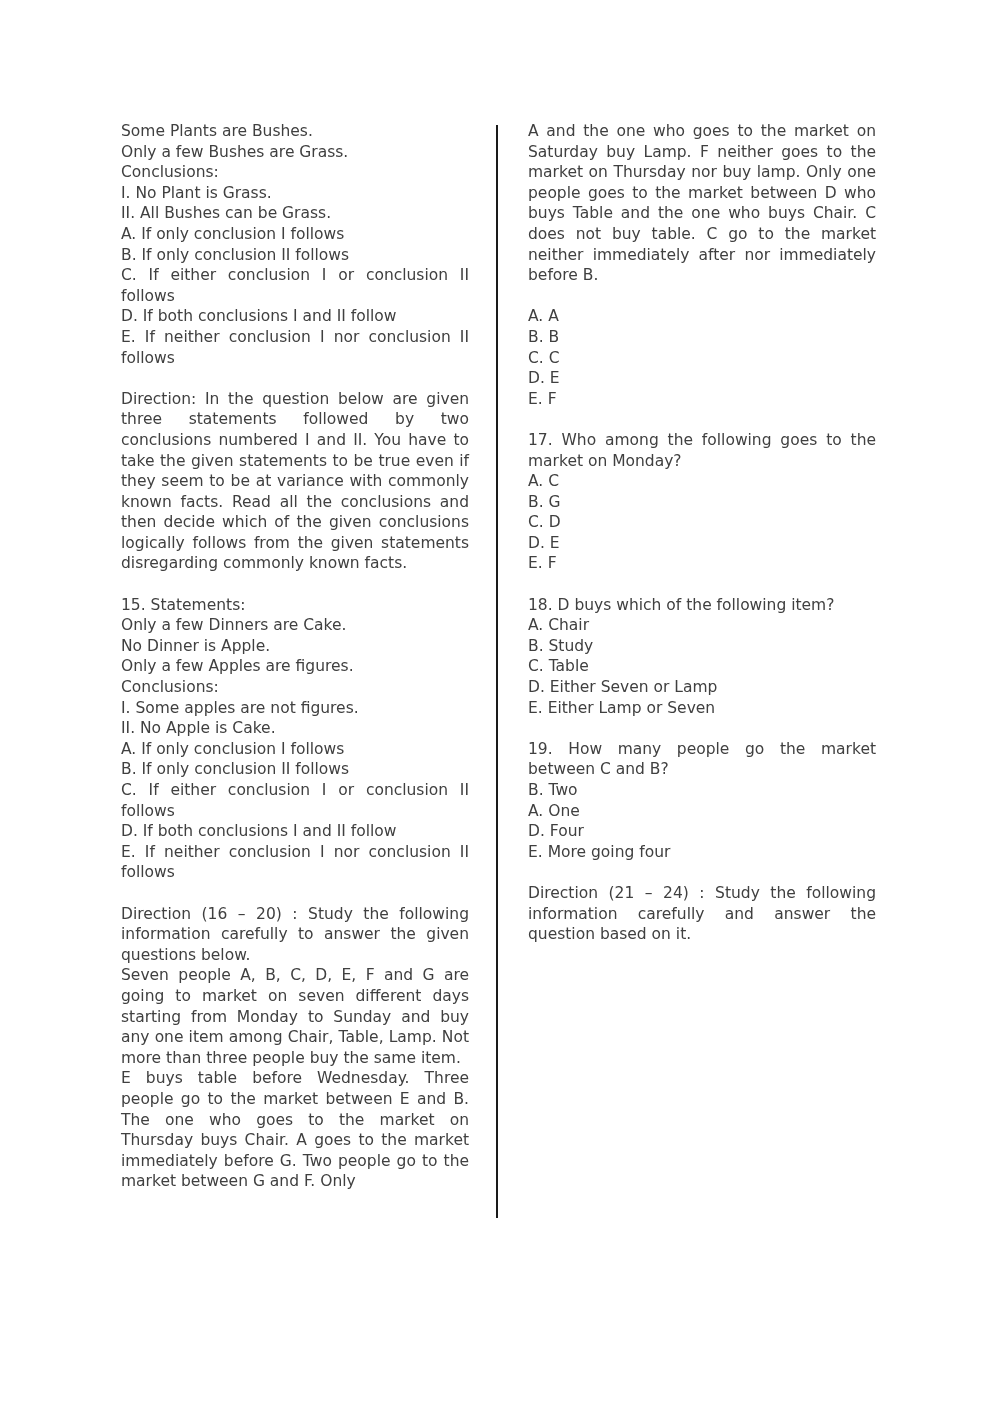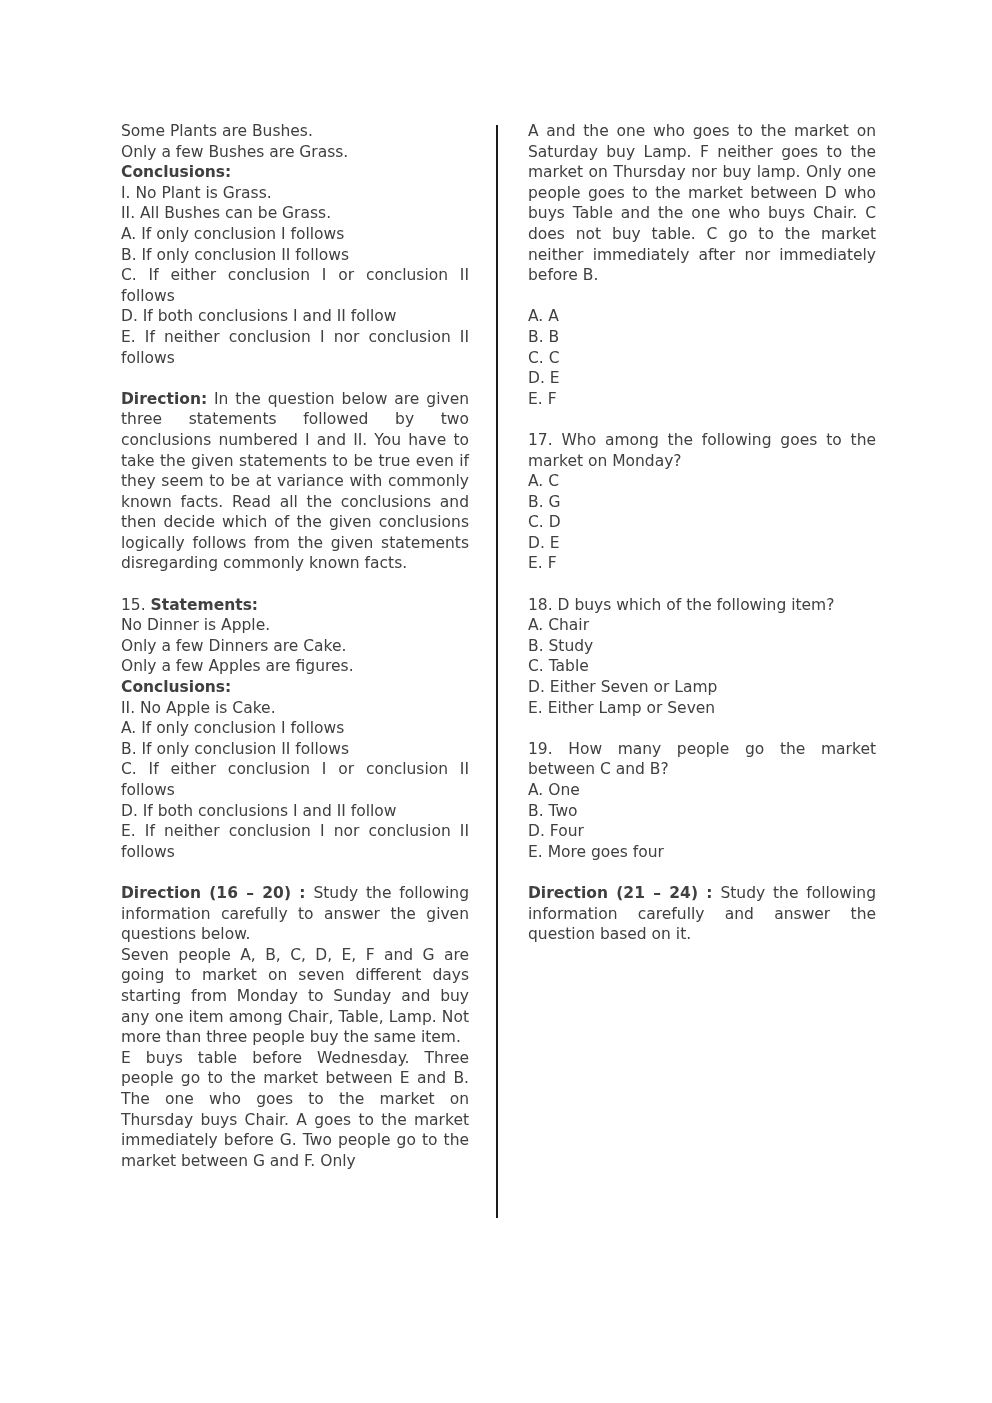--- a/index.html
+++ b/index.html
@@ -39,21 +39,21 @@
   .block {
     margin: 0 0 20.6px 0;
   }
   .block.tight {
     margin-bottom: 0;
   }
   .para, .line {
     text-align: justify;
   }
   b {
-    font-weight: bold;
+    font-weight: normal;
   }
 </style>
 </head>
 <body>
 
 <div class="page" style="background: rgb(255, 255, 255); color: #404040; padding-left: 33px;">
   <div class="divider" style="background: rgb(26, 26, 26);"></div>
   <div class="content">
     <div class="col">
         <div class="block">
@@ -64,24 +64,25 @@
           <div class="line"><span>II. All Bushes can be Grass.</span></div>
           <div class="line"><span>A. If only conclusion I follows</span></div>
           <div class="line"><span>B. If only conclusion II follows</span></div>
           <div class="line"><span>C. If either conclusion I or conclusion II follows</span></div>
           <div class="line"><span>D. If both conclusions I and II follow</span></div>
           <div class="line"><span>E. If neither conclusion I nor conclusion II follows</span></div>
         </div>
         <div class="block para"><b>Direction:</b><span> In the question below are given three statements followed by two conclusions numbered I and II. You have to take the given statements to be true even if they seem to be at variance with commonly known facts. Read all the conclusions and then decide which of the given conclusions logically follows from the given statements disregarding commonly known facts.</span></div>
         <div class="block">
           <div class="line"><span>15. </span><b>Statements:</b></div>
+          <div class="line"><span>Only a few Dinners are Cake.</span></div>
           <div class="line"><span>No Dinner is Apple.</span></div>
-          <div class="line"><span>Only a few Dinners are Cake.</span></div>
           <div class="line"><span>Only a few Apples are figures.</span></div>
           <div class="line"><b>Conclusions:</b></div>
+          <div class="line"><span>I. Some apples are not figures.</span></div>
           <div class="line"><span>II. No Apple is Cake.</span></div>
           <div class="line"><span>A. If only conclusion I follows</span></div>
           <div class="line"><span>B. If only conclusion II follows</span></div>
           <div class="line"><span>C. If either conclusion I or conclusion II follows</span></div>
           <div class="line"><span>D. If both conclusions I and II follow</span></div>
           <div class="line"><span>E. If neither conclusion I nor conclusion II follows</span></div>
         </div>
         <div class="block tight para"><b>Direction (16 – 20) :</b><span> Study the following information carefully to answer the given questions below.</span></div>
         <div class="block tight para"><span>Seven people A, B, C, D, E, F and G are going to market on seven different days starting from Monday to Sunday and buy any one item among Chair, Table, Lamp. Not more than three people buy the same item.</span></div>
         <div class="block para"><span>E buys table before Wednesday. Three people go to the market between E and B. The one who goes to the market on Thursday buys Chair. A goes to the market immediately before G. Two people go to the market between G and F. Only</span></div>
@@ -106,21 +107,21 @@
         <div class="block tight para"><span>18. D buys which of the following item?</span></div>
         <div class="block">
           <div class="line"><span>A. Chair</span></div>
           <div class="line"><span>B. Study</span></div>
           <div class="line"><span>C. Table</span></div>
           <div class="line"><span>D. Either Seven or Lamp</span></div>
           <div class="line"><span>E. Either Lamp or Seven</span></div>
         </div>
         <div class="block tight para"><span>19. How many people go the market between C and B?</span></div>
         <div class="block">
+          <div class="line"><span>B. Two</span></div>
           <div class="line"><span>A. One</span></div>
-          <div class="line"><span>B. Two</span></div>
           <div class="line"><span>D. Four</span></div>
-          <div class="line"><span>E. More goes four</span></div>
+          <div class="line"><span>E. More going four</span></div>
         </div>
         <div class="block para"><b>Direction (21 – 24) :</b><span> Study the following information carefully and answer the question based on it.</span></div>
       </div>
   </div>
 </div>
 
 </body></html>

